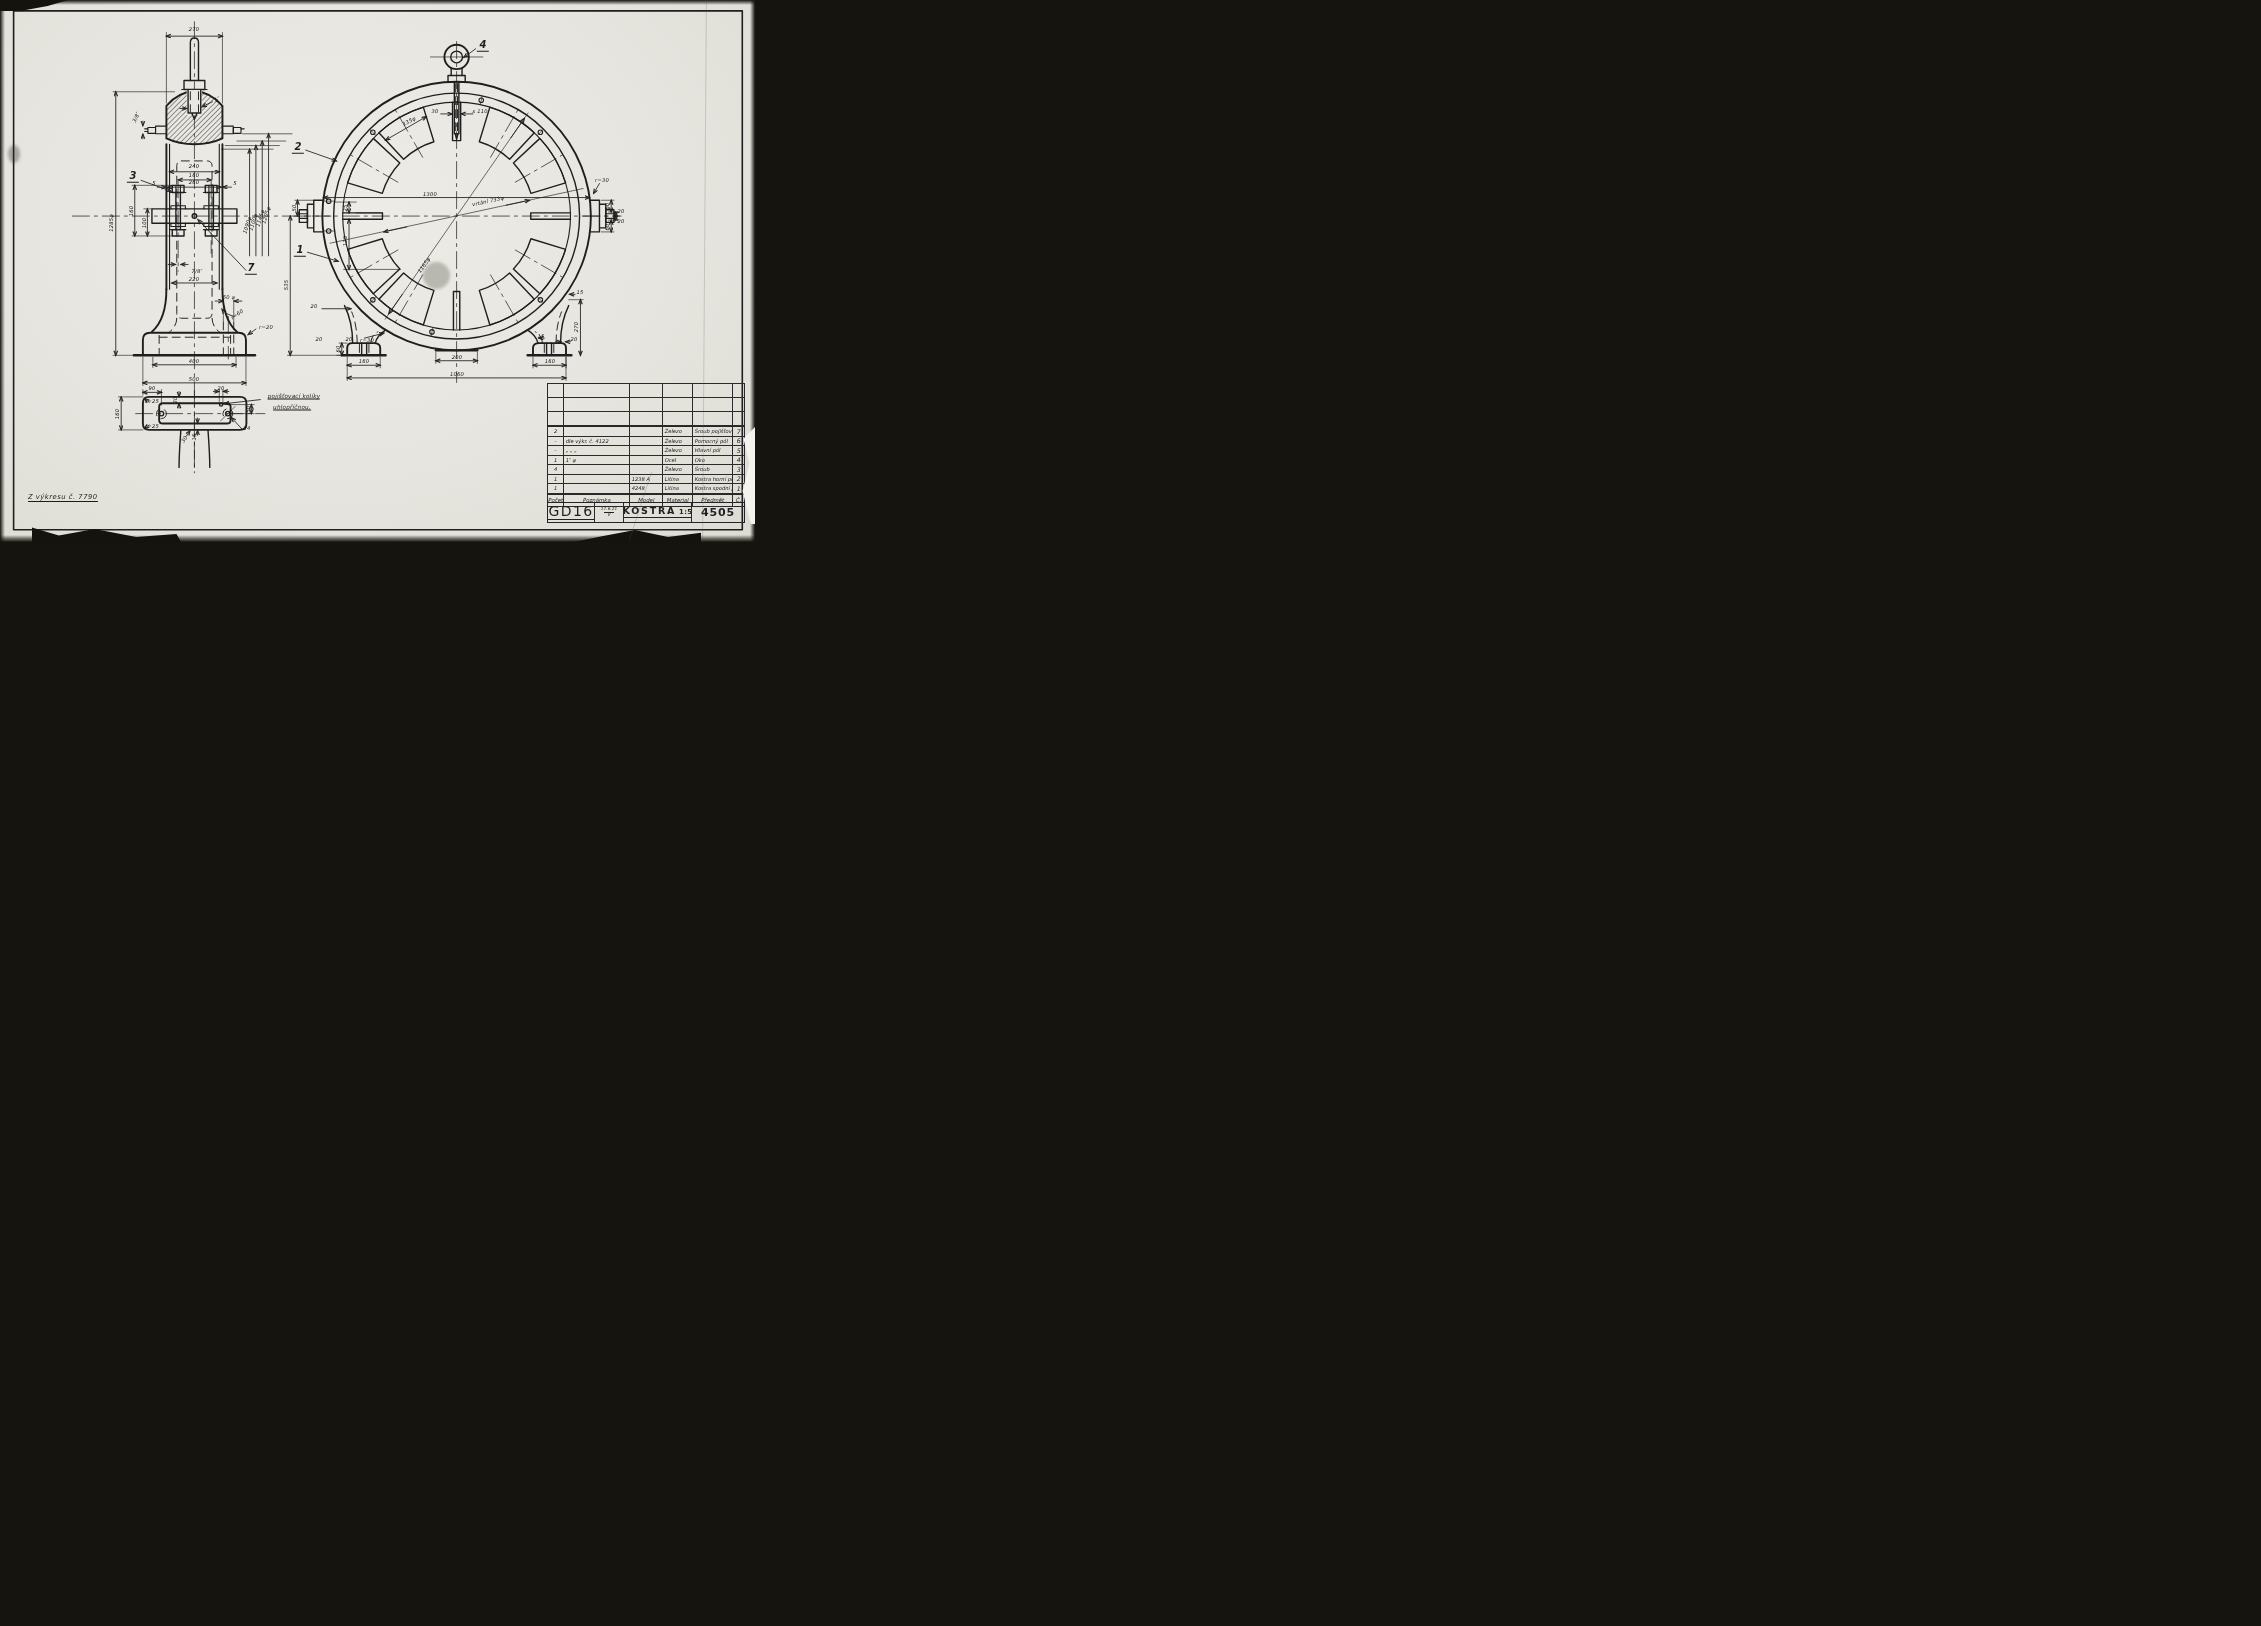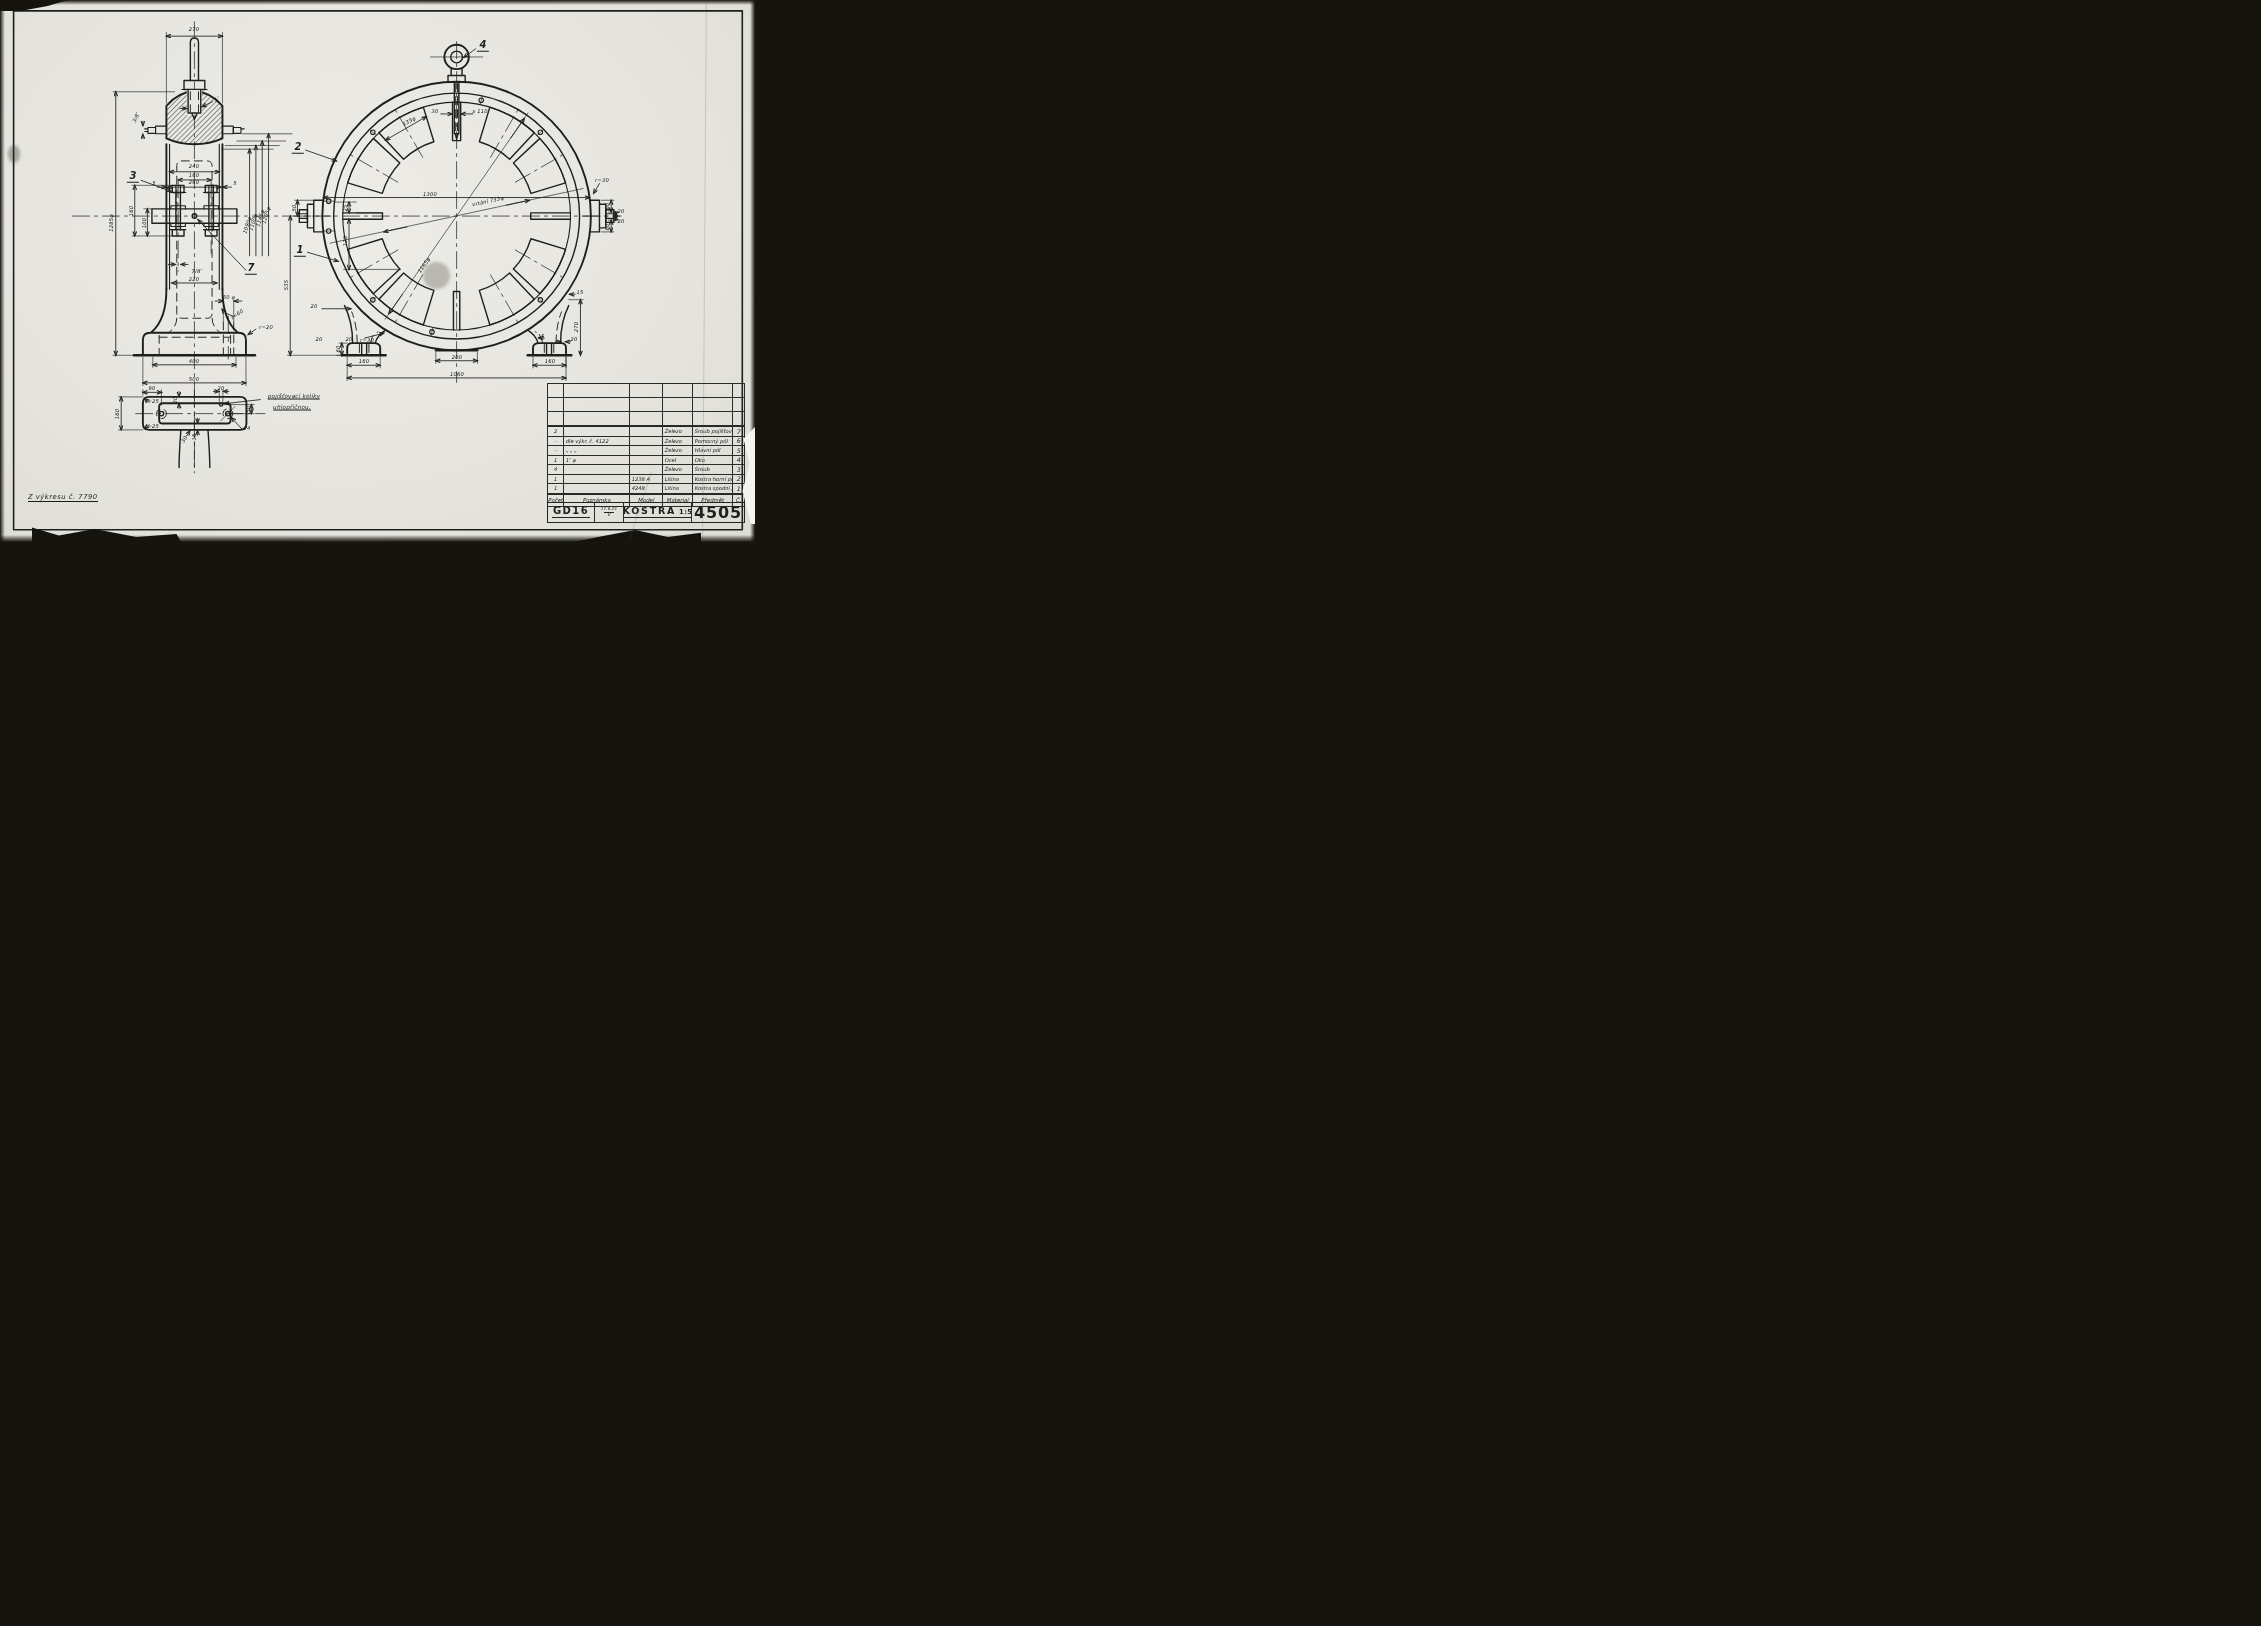--- a/index.html
+++ b/index.html
@@ -47,27 +47,27 @@
   .pt-row.i{height:9.5px;}
   .pt-row.fi{border-top:0.6px solid #262626;}
   .pt-row.head{height:11px;} .pt-row.head>div{font-size:5.4px;justify-content:center;border-bottom:none;}
   .pt-c{justify-content:center !important;}
   
   .ttable{position:absolute;left:547px;top:502px;width:196px;height:18.5px;border:0.8px solid #242424;
           display:grid;grid-template-columns:47px 29px 68px 52px;box-sizing:content-box;}
   .ttable>div{border-right:0.5px solid #2b2b2b;display:flex;align-items:center;just ify-content:center;
           justify-content:center;overflow:hidden;}
   .ttable>div:last-child{border-right:none;}
-  .tb-org{font-size:10px;font-weight:700;letter-spacing:1.4px;border-bottom:0.9px solid #222;line-height:1;padding:0 0.9px 0.9px;}
+  .tb-org{font-size:14px;font-weight:400;letter-spacing:1.4px;border-bottom:0.9px solid #222;line-height:1;padding:0 0.9px 0.9px;}
   .tb-date{display:flex;flex-direction:column;align-items:center;font-style:italic;font-size:4.3px;line-height:1.1;}
   .tb-date .mk{border-top:0.5px solid #222;padding:0 3.6px;font-size:4.5px;}
   .tb-main{font-weight:600;border-bottom:0.9px solid #222;padding:0 1.8px 1.4px;line-height:1;white-space:nowrap;}
   .tb-main .t1{font-size:9.5px;letter-spacing:1.8px;}
   .tb-main .t2{font-size:6.8px;letter-spacing:0.5px;margin-left:2.7px;}
-  .tb-num{font-size:16px;font-weight:600;letter-spacing:0.9px;}
+  .tb-num{font-size:11px;font-weight:600;letter-spacing:0.9px;}
   
   .edge{position:absolute;pointer-events:none;}
   .e-top{left:0;top:0;right:0;height:5.4px;background:linear-gradient(180deg,#16150f 0%,rgba(22,21,15,.45) 55%,transparent 100%);}
   .e-left{left:0;top:0;bottom:0;width:4.5px;background:linear-gradient(90deg,#16150f 0%,rgba(22,21,15,.4) 55%,transparent 100%);}
   .e-right{right:0;top:0;bottom:0;width:5.4px;background:linear-gradient(270deg,#16150f 0%,rgba(22,21,15,.4) 60%,transparent 100%);}
   .e-bot{left:0;bottom:0;right:0;height:7.2px;background:linear-gradient(0deg,#16150f 0%,rgba(22,21,15,.5) 55%,transparent 100%);}
   .blob{position:absolute;background:#14130e;}
   .tear-bl{left:32px;bottom:0;width:149px;height:20px;
      clip-path:polygon(0 100%,100% 100%,97% 60%,70% 75%,42% 35%,18% 68%,0 28%);}
   .tear-br{right:54px;bottom:0;width:127px;height:17px;

